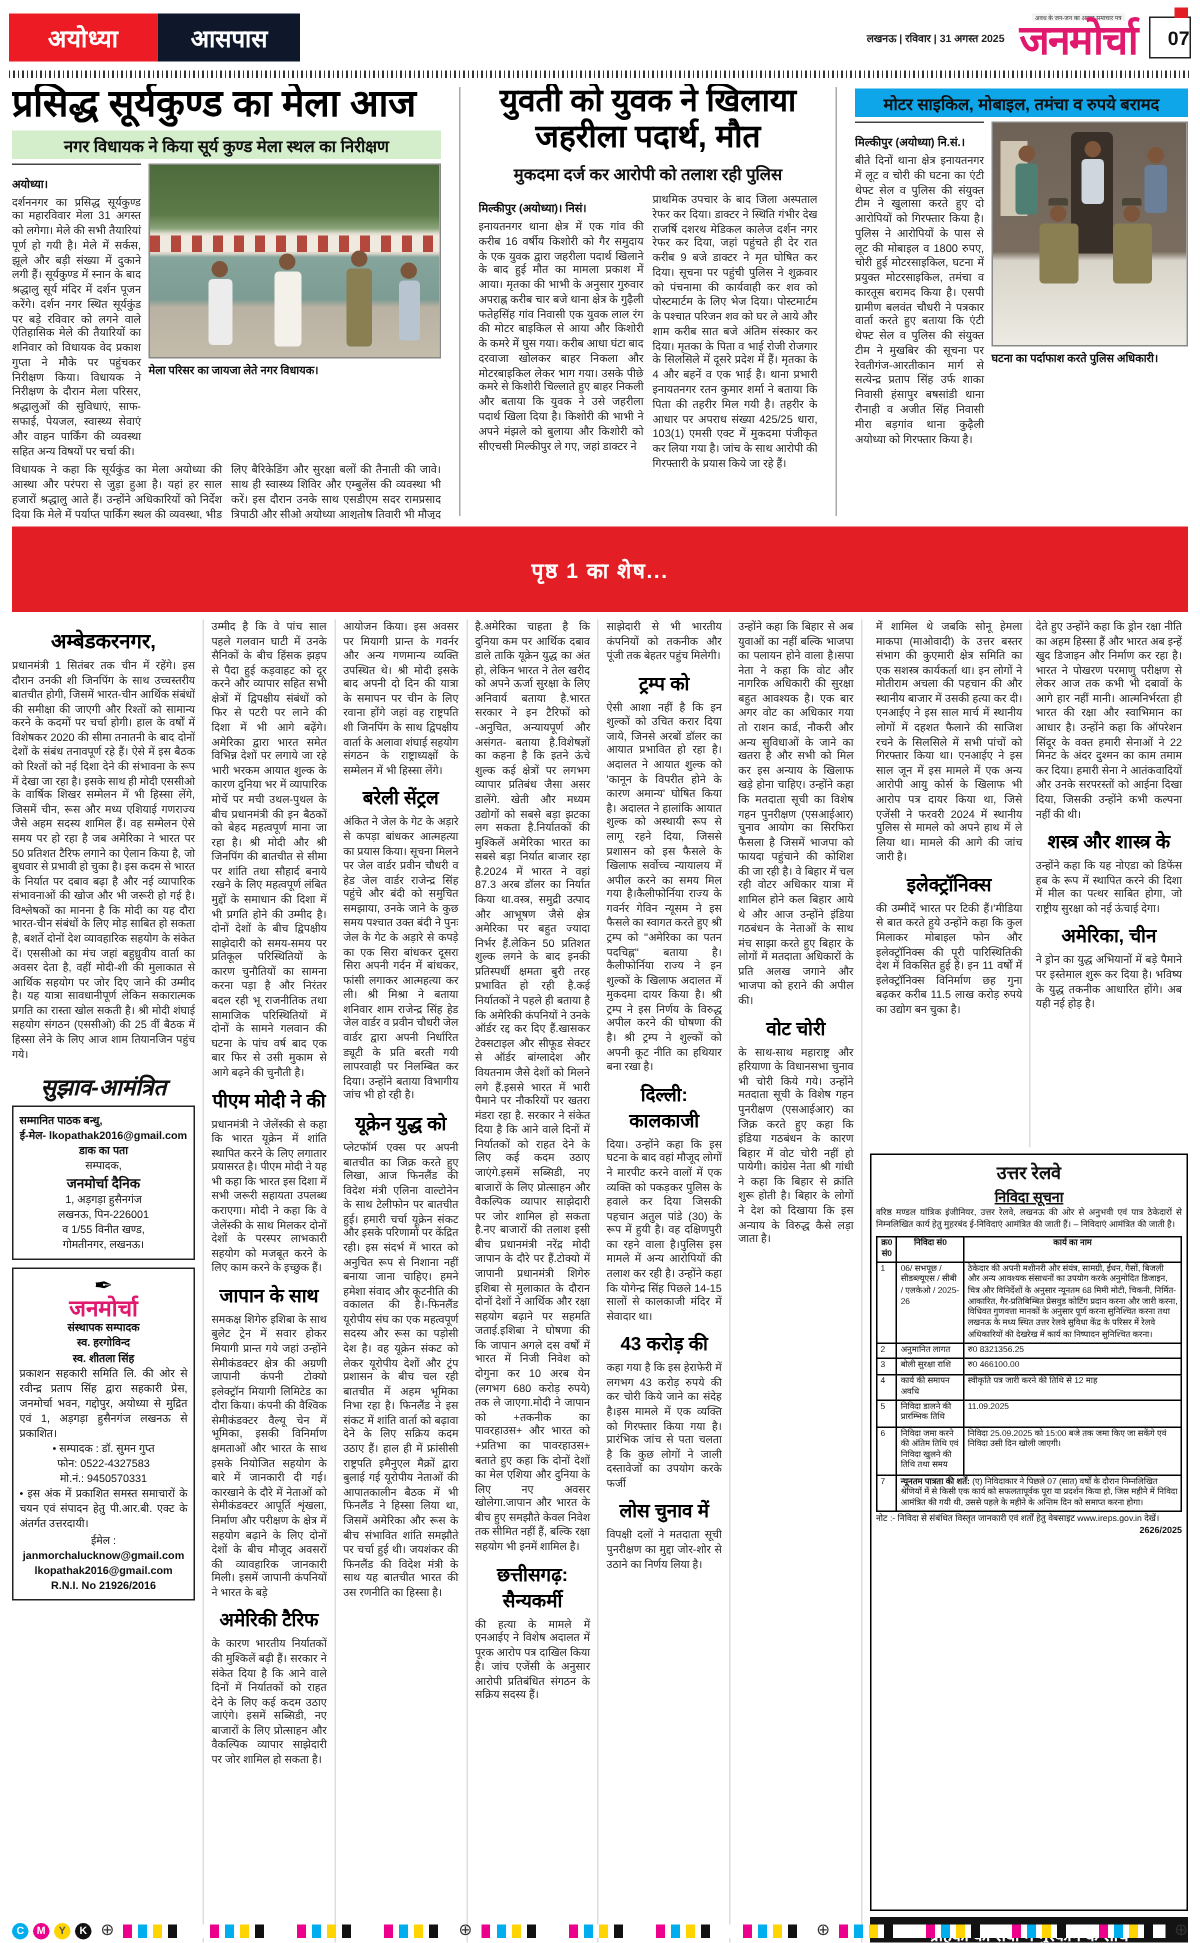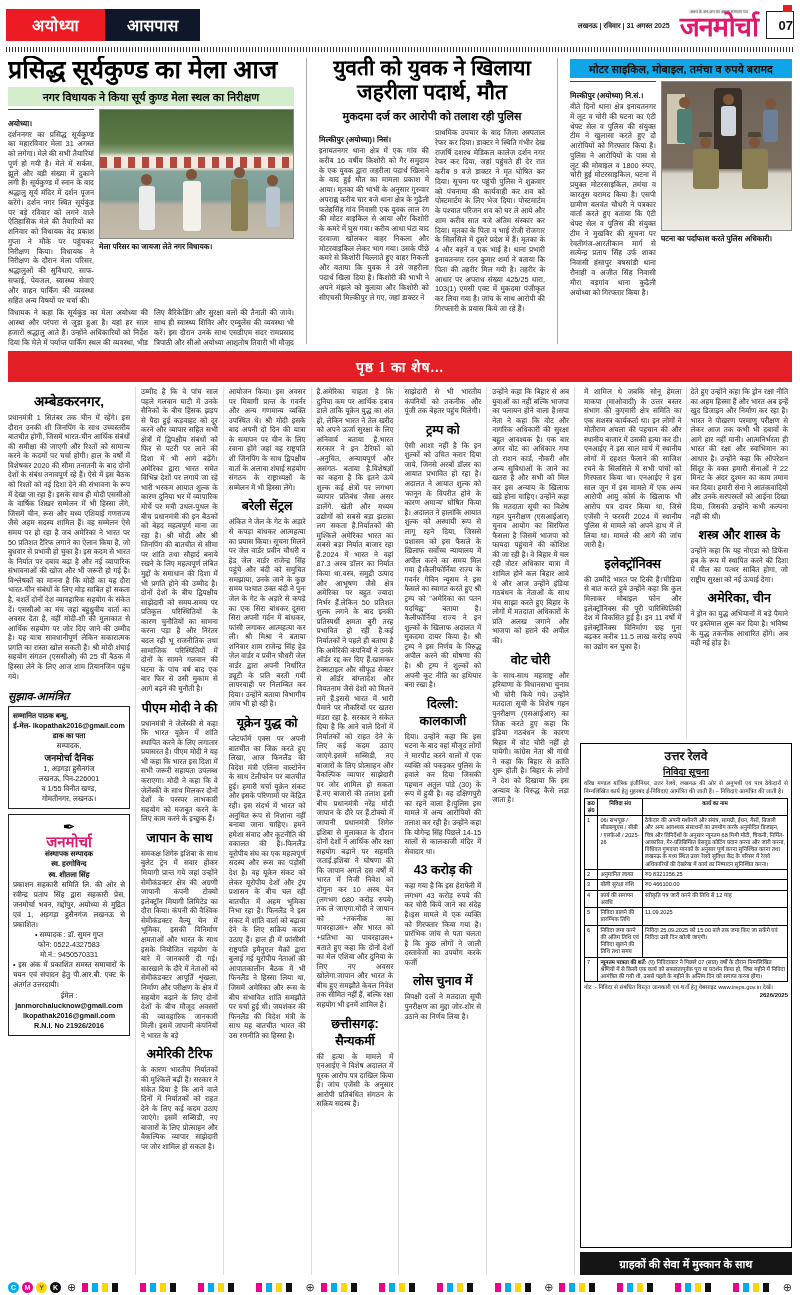--- a/index.html
+++ b/index.html
@@ -59,38 +59,38 @@
   .photo2{height:148px;background:linear-gradient(180deg,#6e6257 0%,#7a6d60 58%,#d8d4c9 62%,#eceae2 100%);}
   .door{position:absolute;top:4%;left:40%;width:22%;height:55%;background:#39302a;border-radius:4px 4px 0 0;}
   .window{position:absolute;top:8%;left:4%;width:14%;height:34%;background:#cfc6b4;}
   .fig{position:absolute;}
   .fig .head{width:11px;height:11px;border-radius:50%;background:#7d553b;margin:0 auto 1px;}
   .fig .cap{width:13px;height:5px;background:#4a4537;border-radius:2px 2px 0 0;margin:0 auto;}
   .fig .torso{border-radius:3px;}
 
   
   .jumpbanner{margin:3px 2px;background:#e31e24;color:#fff;font-weight:bold;
-      font-size:14px;text-align:center;padding:6px 0;letter-spacing:1px;font-family:Liberation Serif, serif;}
+      font-size:14px;text-align:center;padding:19px 0;letter-spacing:1px;}
 
   
   .cont{display:flex;gap:0;height:892px;overflow:hidden;padding:2px;box-sizing:border-box;}
   .ccol1{width:122px;flex:none;padding-right:5px;}
   .cont-mid{flex:1;display:flex;}
   .cont-mid .ccol{flex:1;padding:0 5px;border-left:1px solid #ddd;overflow:hidden;}
   .right-wrap{width:212px;flex:none;border-left:1px solid #ddd;padding-left:5px;
       display:flex;flex-direction:column;}
   .rw-top{display:flex;height:352px;overflow:hidden;}
   .rcol{flex:1;padding:0 4px;overflow:hidden;}
   .rcol + .rcol{border-left:1px solid #ddd;}
   .chead{font-weight:bold;font-size:12.5px;text-align:center;margin:5px 0 3px;color:#000;}
   .ccol1 .chead{font-size:13.5px;}
   .cpara{font-size:7.2px;line-height:1.33;text-align:justify;color:#222;}
 
   
-  .sugg-head{font-weight:bold;font-style:italic;font-size:11px;text-align:left;margin:7px 0 3px;}
+  .sugg-head{font-weight:bold;font-style:italic;font-size:15px;text-align:center;margin:7px 0 3px;}
   .infobox{border:1px solid #222;padding:4px 4px;margin-bottom:5px;background:#fff;}
   .infobox .t{font-size:7.2px;line-height:1.4;text-align:justify;}
   .infobox .c{text-align:center;}
   .infobox .b{font-weight:bold;}
   .brand-small{color:#e0186e;font-weight:bold;font-size:15px;text-align:center;line-height:1;}
   .pen{display:block;text-align:center;font-size:15px;line-height:1;color:#000;}
 
   
   .tender{border:1.5px solid #000;margin-top:4px;padding:3px;flex:1;overflow:hidden;background:#fff;}
   .tender .tt{font-weight:bold;font-size:12px;text-align:center;}

